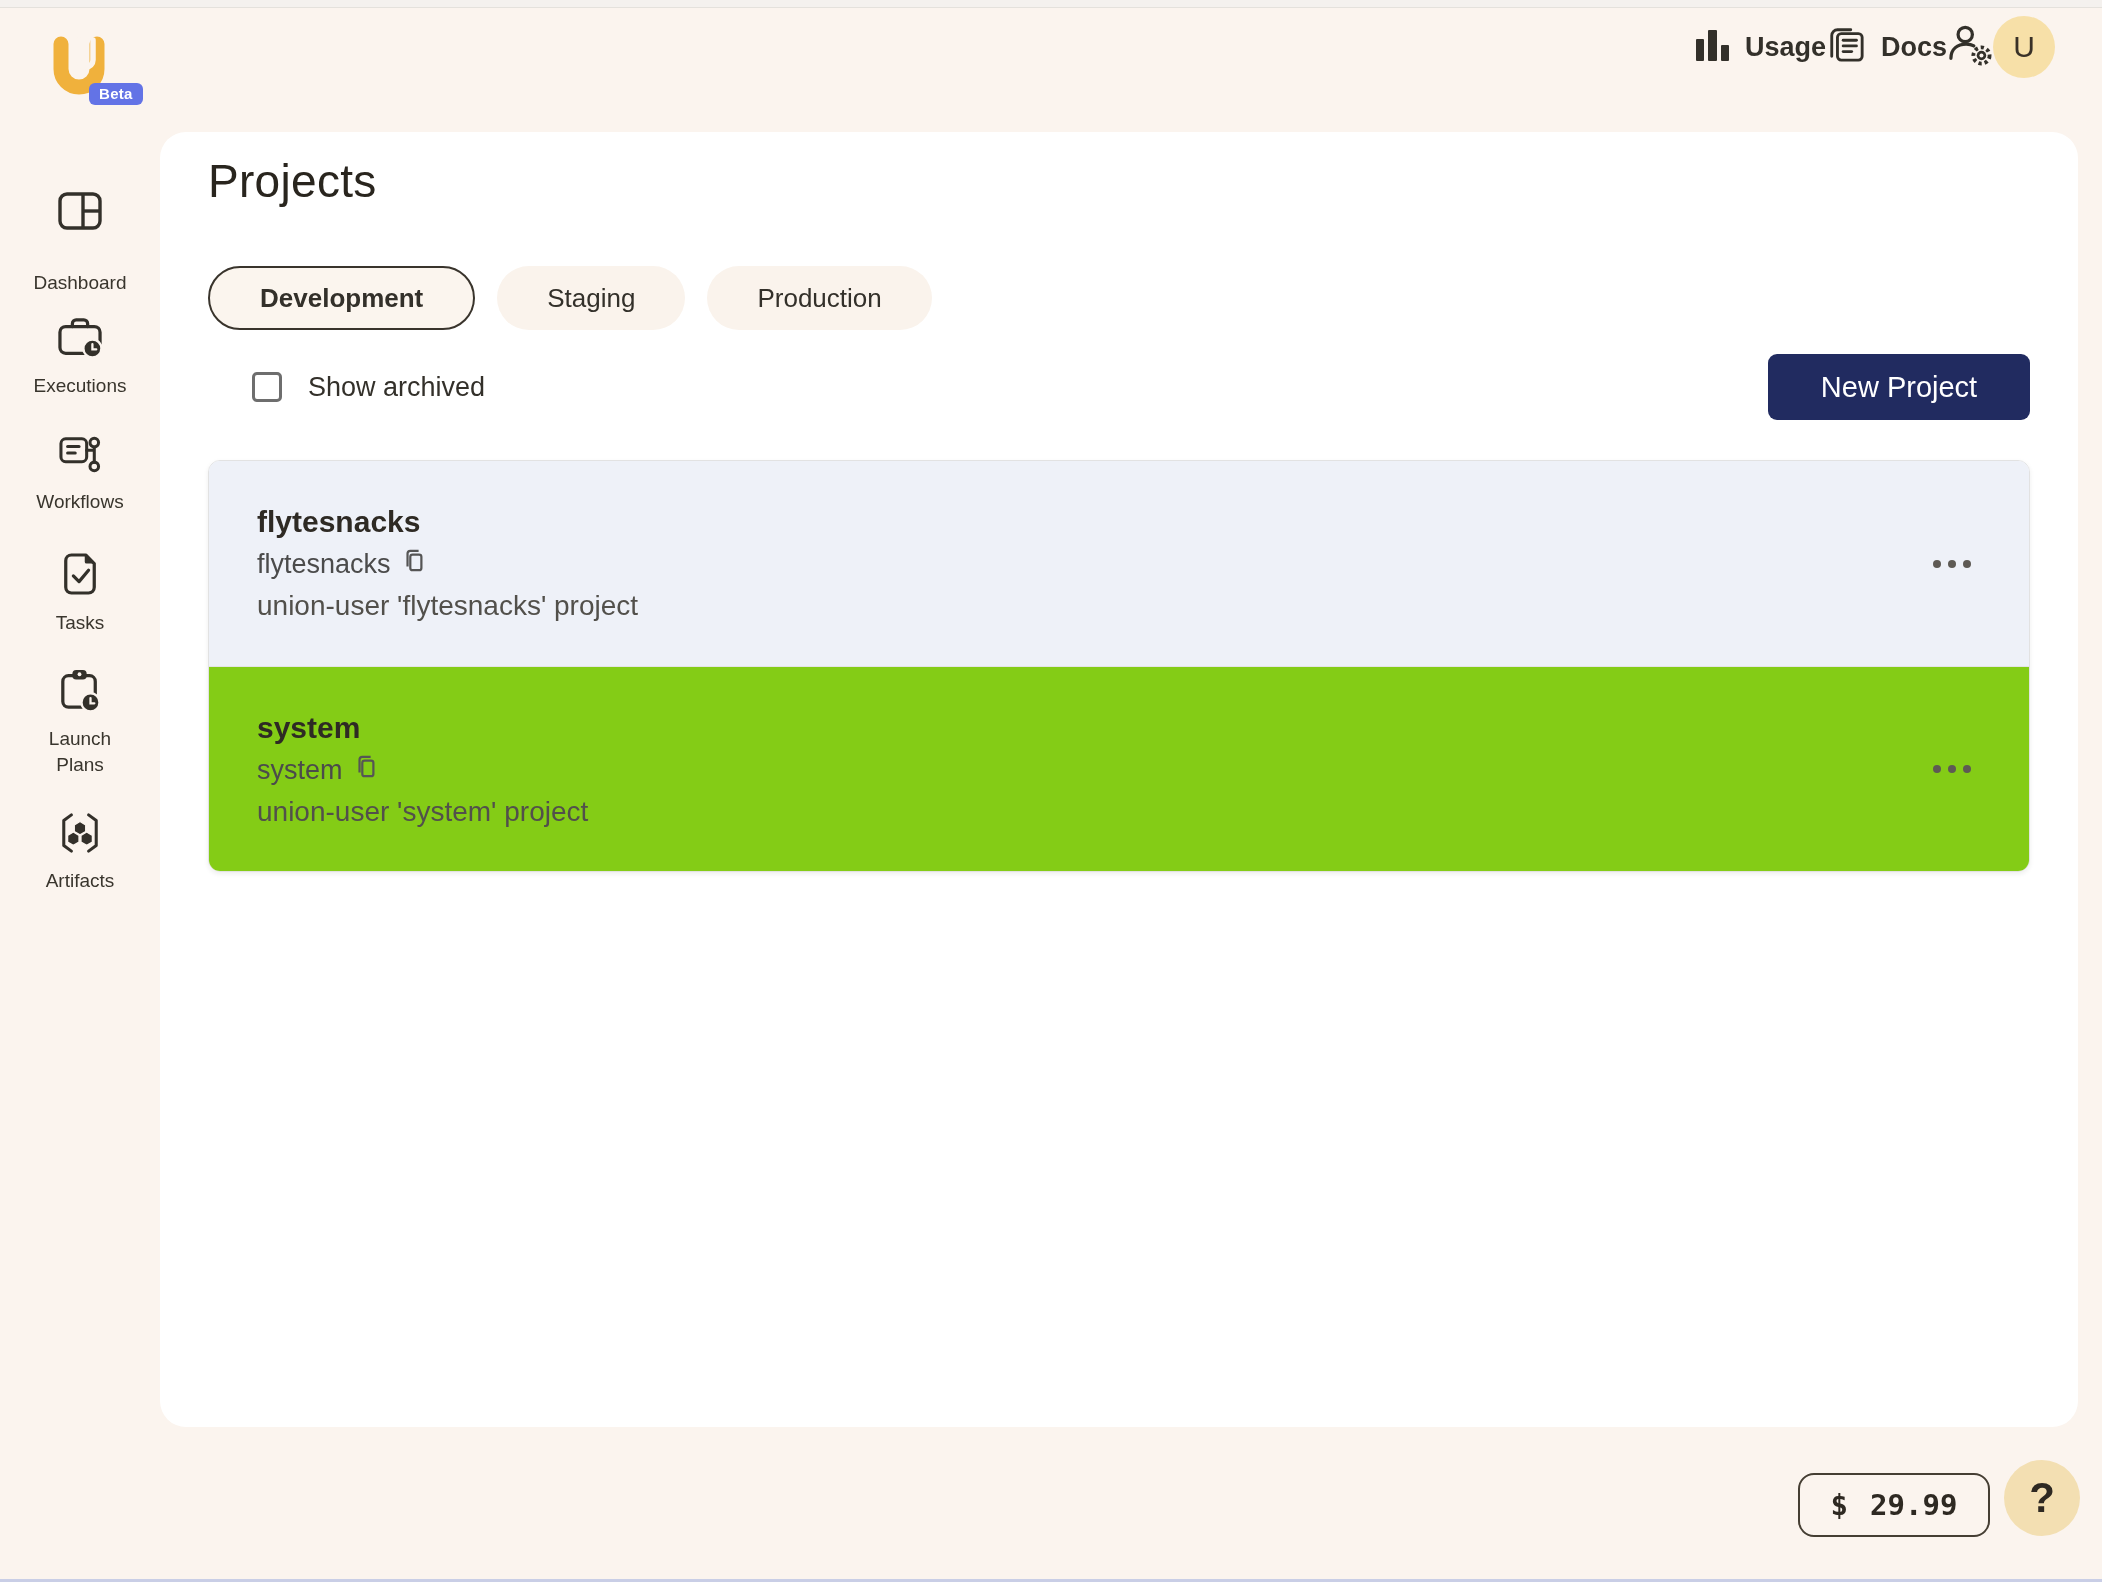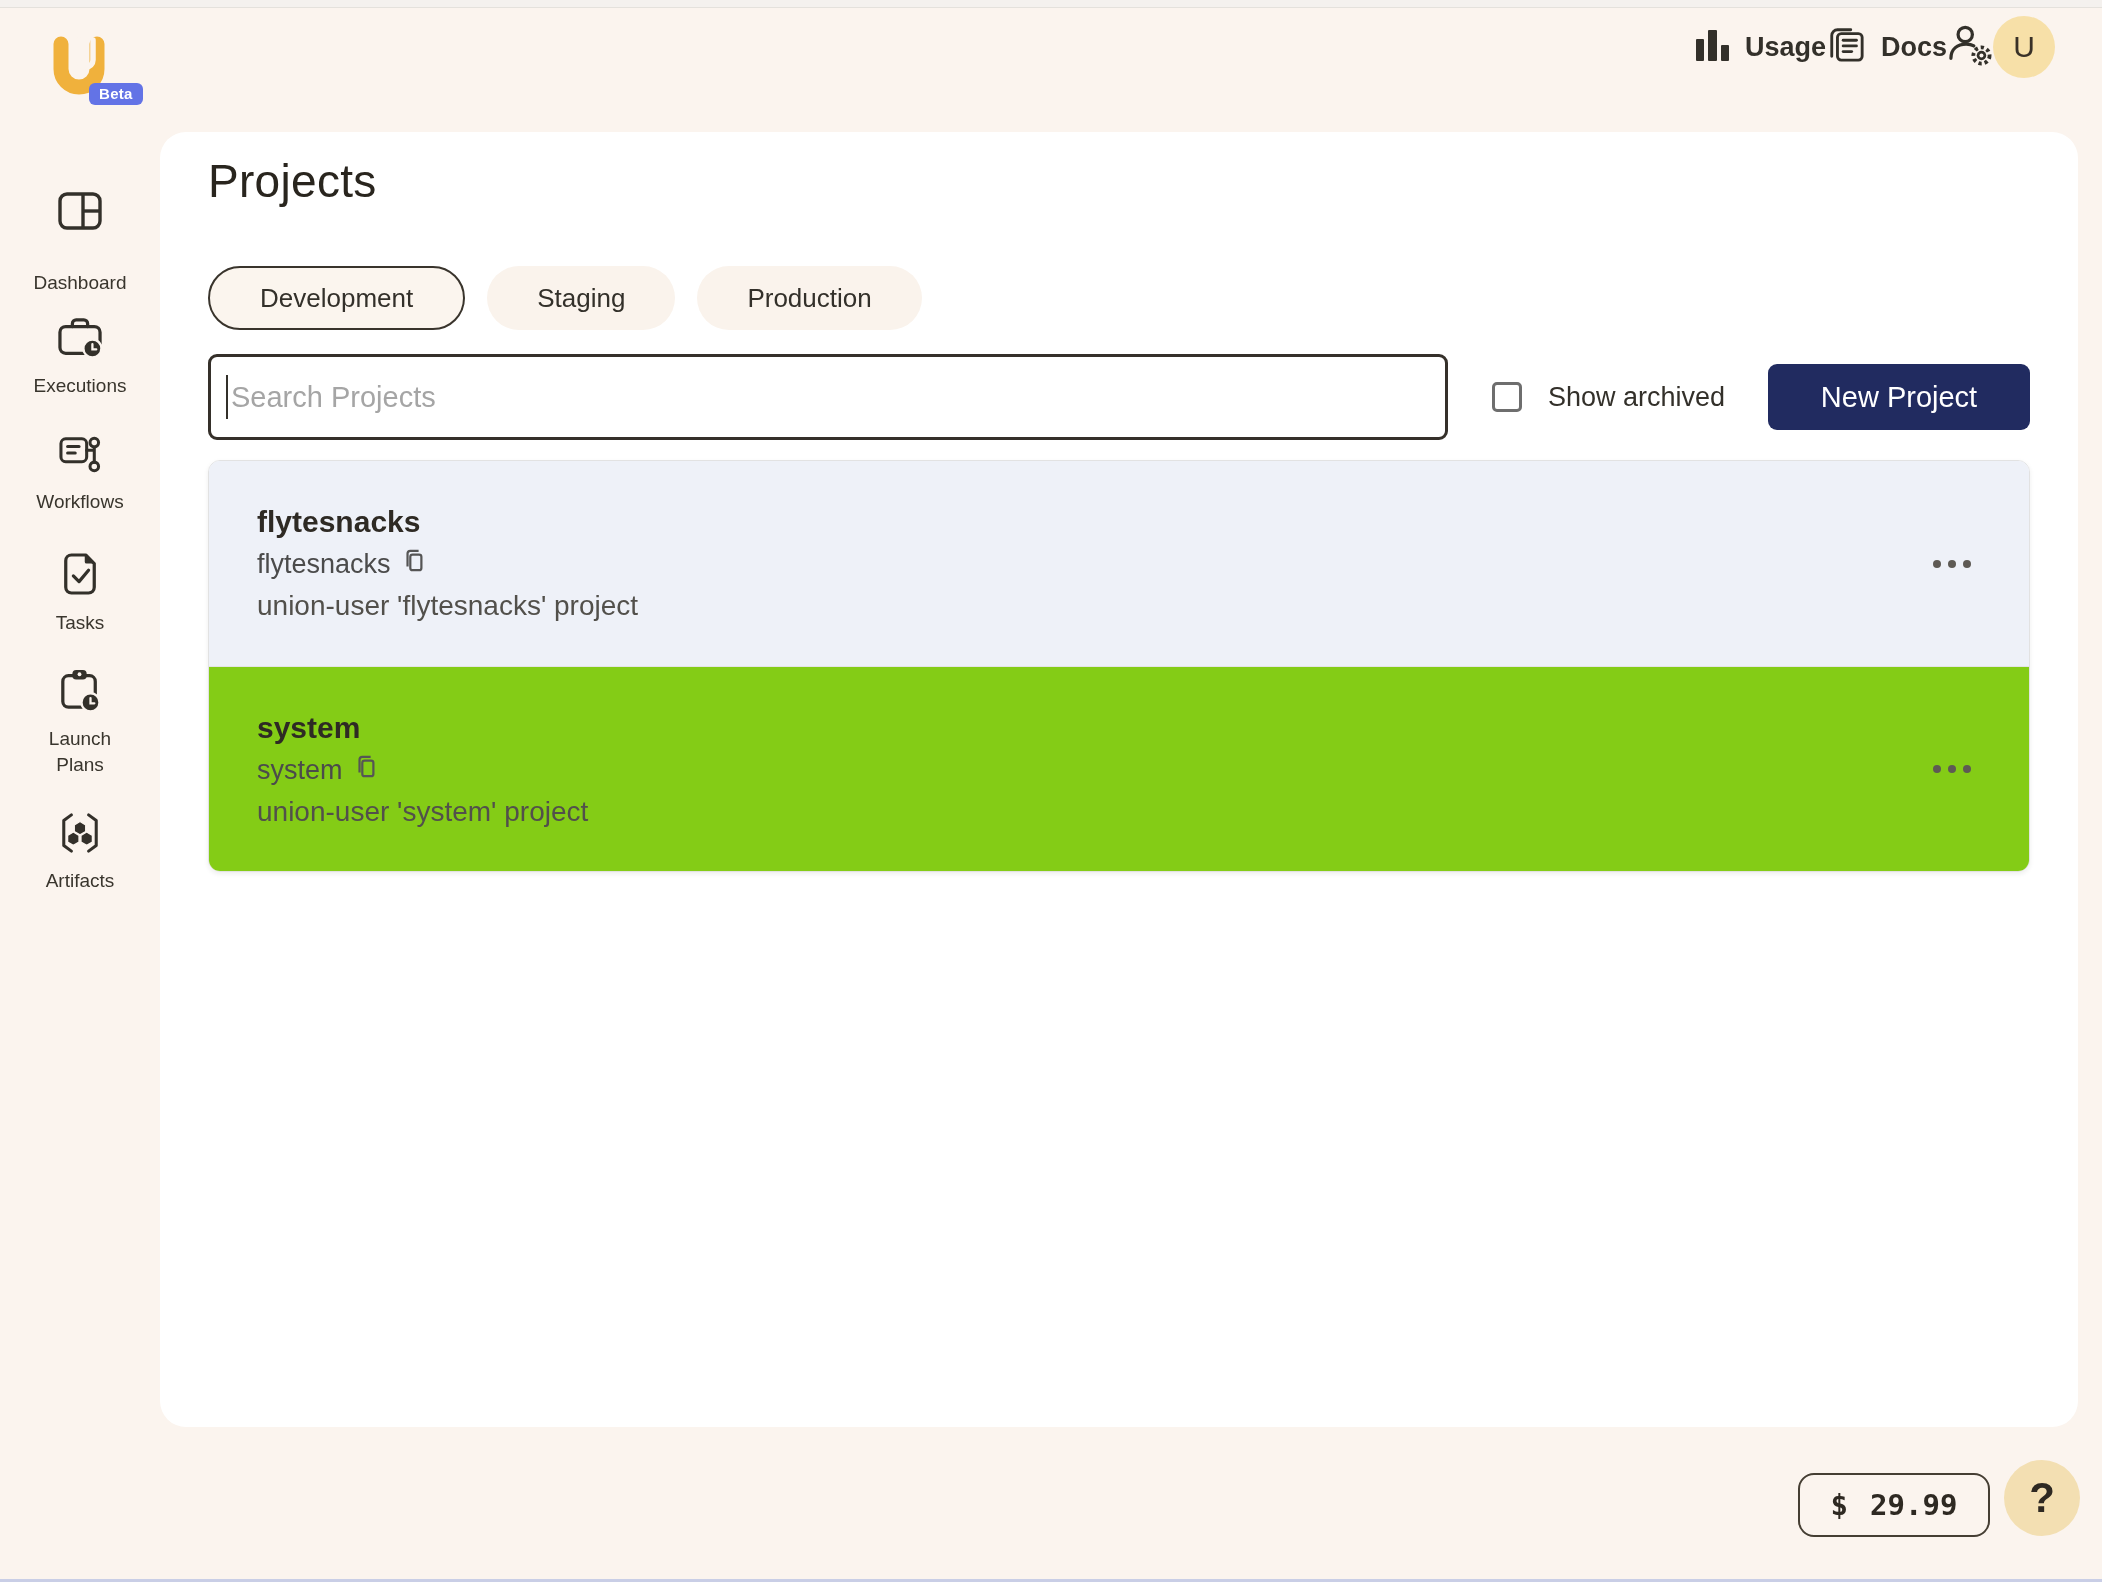--- a/index.html
+++ b/index.html
@@ -27,21 +27,21 @@
   .sidebar-item .lbl { font-size:19px; color:#39352D; text-align:center; line-height:1.35; max-width:96px; }
   .si-0 { top:192px;gap:36px; } .si-1 { top:317px; } .si-2 { top:435px; }
   .si-3 { top:552px; } .si-4 { top:668px; } .si-5 { top:812px; }
 
   
   .panel { position:absolute; left:160px; top:132px; width:1918px; height:1295px; background:#fff; border-radius:26px; }
   .page-title { position:absolute; left:48px; top:22px; font-size:46px; font-weight:500; color:#29251E; letter-spacing:.3px; }
 
   .tabs { position:absolute; left:48px; top:134px; display:flex; gap:22px; }
   .tab { height:64px; border-radius:32px; display:flex; align-items:center; font-size:26px; color:#33302A; padding:0 50px; background:#FAF3EC; cursor:pointer; }
-  .tab.selected { border:2px solid #39342C; background:#FBF5EE; }
+  .tab.selected { border:2px solid #39342C; background:#FBF5EE;font-weight:bold; }
 
   .controls { position:absolute; left:48px; top:222px; width:1822px; display:flex; align-items:center; }
   .search-wrap { position:relative; width:1240px; }
   .search-input { width:100%; height:86px; border:3px solid #35302A; border-radius:9px; font-size:29px; padding:0 20px; color:#33302A; background:#fff; font-family:inherit; outline:none; }
   .search-input::placeholder { color:#A5A5A5; }
   .caret { position:absolute; left:18px; top:21px; width:2px; height:44px; background:#33302A; }
   .archived { display:flex; align-items:center; gap:26px; margin-left:44px; cursor:pointer; }
   .checkbox { width:30px; height:30px; border:3px solid #6E6E6E; border-radius:5px; background:#fff; }
   .archived .lbl { font-size:27px; color:#33302A; }
   .new-project-btn { margin-left:auto; width:262px; height:66px; background:#212B60; color:#fff; font-size:29px; font-weight:500; border:none; border-radius:9px; cursor:pointer; font-family:inherit; }
@@ -199,24 +199,20 @@
 <div class="panel">
   <div class="page-title">Projects</div>
 
   <div class="tabs">
     <div class="tab selected">Development</div>
     <div class="tab">Staging</div>
     <div class="tab">Production</div>
   </div>
 
   <div class="controls">
-    <div class="search-wrap">
-      <input class="search-input" type="text" placeholder="Search Projects" style="">
-      <div class="caret"></div>
-    </div>
     <div class="archived">
       <div class="checkbox"></div>
       <span class="lbl">Show archived</span>
     </div>
     <button class="new-project-btn">New Project</button>
   </div>
 
   <div class="cards">
 
     <div class="card highlight">

